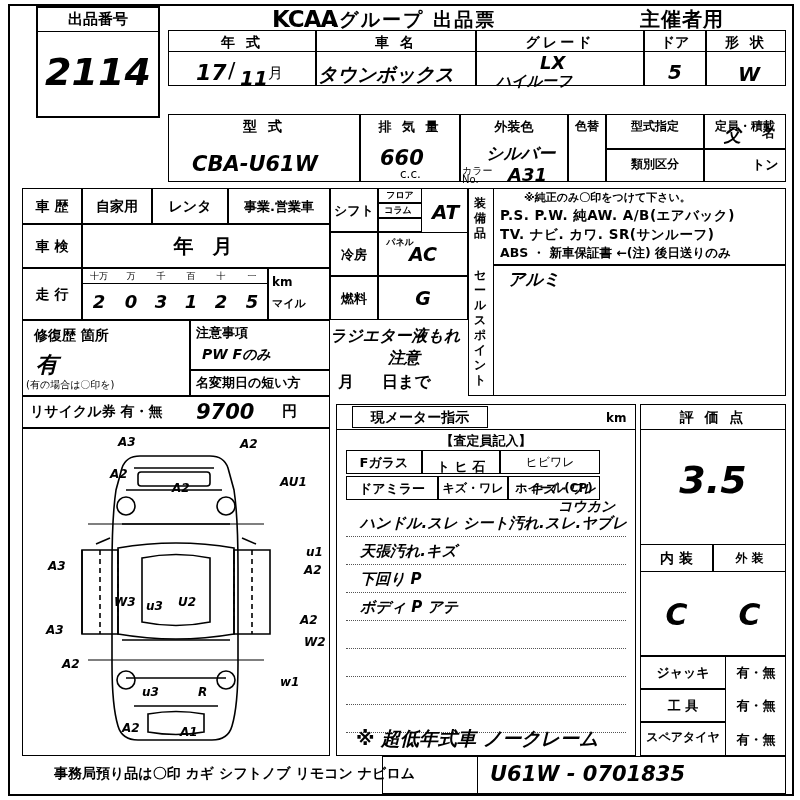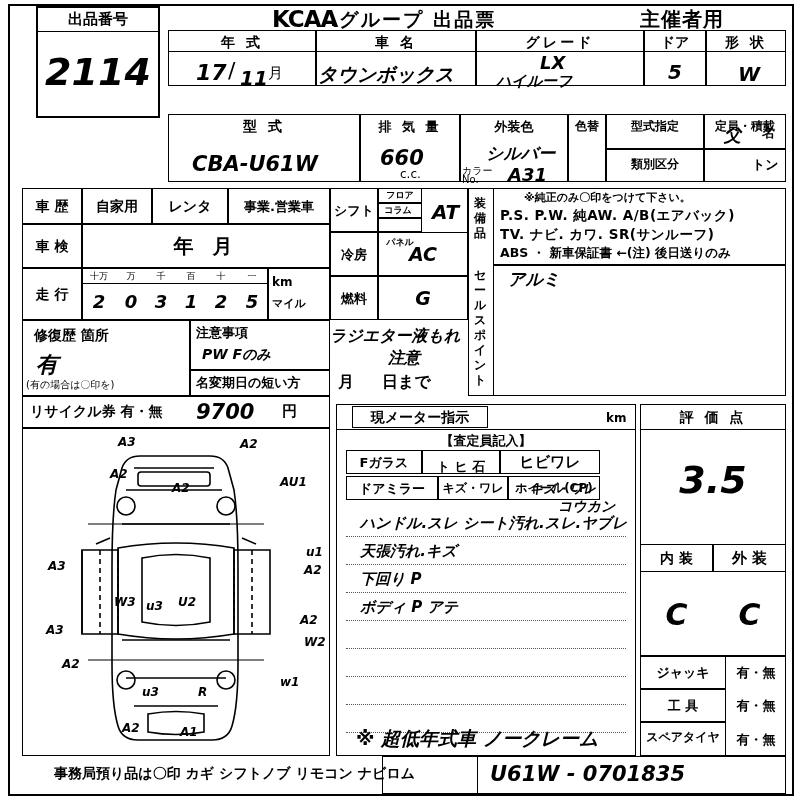--- a/index.html
+++ b/index.html
@@ -187,21 +187,21 @@
   <div class="lbl ctr" style="left:352px;top:406px;width:136px;height:22px;font-size:14px;font-weight:bold;">現メーター指示</div>
   <div class="lbl" style="left:606px;top:412px;font-size:12px;font-weight:bold;">km</div>
 
   <div class="lbl ctr" style="left:336px;top:430px;width:300px;height:20px;font-size:13px;font-weight:bold;">【査定員記入】</div>
 
   <div class="bx" style="left:346px;top:450px;width:76px;height:24px;"></div>
   <div class="lbl ctr" style="left:346px;top:450px;width:76px;height:24px;font-size:13px;font-weight:bold;">Fガラス</div>
   <div class="bx" style="left:422px;top:450px;width:78px;height:24px;"></div>
   <div class="lbl ctr" style="left:422px;top:450px;width:78px;height:32px;font-size:13px;font-weight:bold;">ト ヒ 石</div>
   <div class="bx" style="left:500px;top:450px;width:100px;height:24px;"></div>
-  <div class="lbl ctr" style="left:500px;top:450px;width:100px;height:24px;font-size:15px;font-weight:bold;">ヒビワレ</div>
+  <div class="lbl ctr" style="left:500px;top:450px;width:100px;height:24px;font-size:12px;font-weight:normal;">ヒビワレ</div>
 
   <div class="bx" style="left:346px;top:476px;width:92px;height:24px;"></div>
   <div class="lbl ctr" style="left:346px;top:476px;width:92px;height:24px;font-size:13px;font-weight:bold;">ドアミラー</div>
   <div class="bx" style="left:438px;top:476px;width:70px;height:24px;"></div>
   <div class="lbl ctr" style="left:438px;top:476px;width:70px;height:24px;font-size:12px;font-weight:bold;">キズ・ワレ</div>
   <div class="bx" style="left:508px;top:476px;width:92px;height:24px;"></div>
   <div class="lbl ctr" style="left:508px;top:476px;width:92px;height:24px;font-size:12px;font-weight:bold;">ホイール(CP)</div>
   <div class="hw" style="left:530px;top:480px;font-size:13px;">キズ・ワレ</div>
 
   <div class="hw" style="left:558px;top:498px;font-size:14px;">コウカン</div>
@@ -222,21 +222,21 @@
   <div class="hw" style="left:356px;top:726px;font-size:19px;">※ 超低年式車 ノークレーム</div>
 
   <div class="bx" style="left:640px;top:404px;width:146px;height:252px;"></div>
   <div class="bx" style="left:640px;top:404px;width:146px;height:26px;"></div>
   <div class="lbl ctr sp" style="left:640px;top:404px;width:146px;height:26px;font-size:14px;font-weight:bold;">評 価 点</div>
   <div class="hw ctr" style="left:640px;top:430px;width:146px;height:100px;font-size:38px;display:flex;align-items:center;justify-content:center;">3.5</div>
 
   <div class="bx" style="left:640px;top:544px;width:73px;height:28px;"></div>
   <div class="lbl ctr" style="left:640px;top:544px;width:73px;height:28px;font-size:14px;font-weight:bold;">内 装</div>
   <div class="bx" style="left:713px;top:544px;width:73px;height:28px;"></div>
-  <div class="lbl ctr" style="left:713px;top:544px;width:73px;height:28px;font-size:15px;font-weight:bold;">外 装</div>
+  <div class="lbl ctr" style="left:713px;top:544px;width:73px;height:28px;font-size:12px;font-weight:bold;">外 装</div>
   <div class="hw ctr" style="left:640px;top:572px;width:73px;height:84px;font-size:30px;display:flex;align-items:center;justify-content:center;">C</div>
   <div class="hw ctr" style="left:713px;top:572px;width:73px;height:84px;font-size:30px;display:flex;align-items:center;justify-content:center;">C</div>
 
   <div class="bx" style="left:640px;top:656px;width:146px;height:100px;"></div>
   <div class="bx" style="left:640px;top:656px;width:86px;height:33px;"></div>
   <div class="lbl ctr" style="left:640px;top:656px;width:86px;height:33px;font-size:13px;font-weight:bold;">ジャッキ</div>
   <div class="lbl ctr" style="left:726px;top:656px;width:60px;height:33px;font-size:13px;font-weight:bold;">有・無</div>
   <div class="bx" style="left:640px;top:689px;width:86px;height:33px;"></div>
   <div class="lbl ctr" style="left:640px;top:689px;width:86px;height:33px;font-size:13px;font-weight:bold;">工 具</div>
   <div class="lbl ctr" style="left:726px;top:689px;width:60px;height:33px;font-size:13px;font-weight:bold;">有・無</div>

